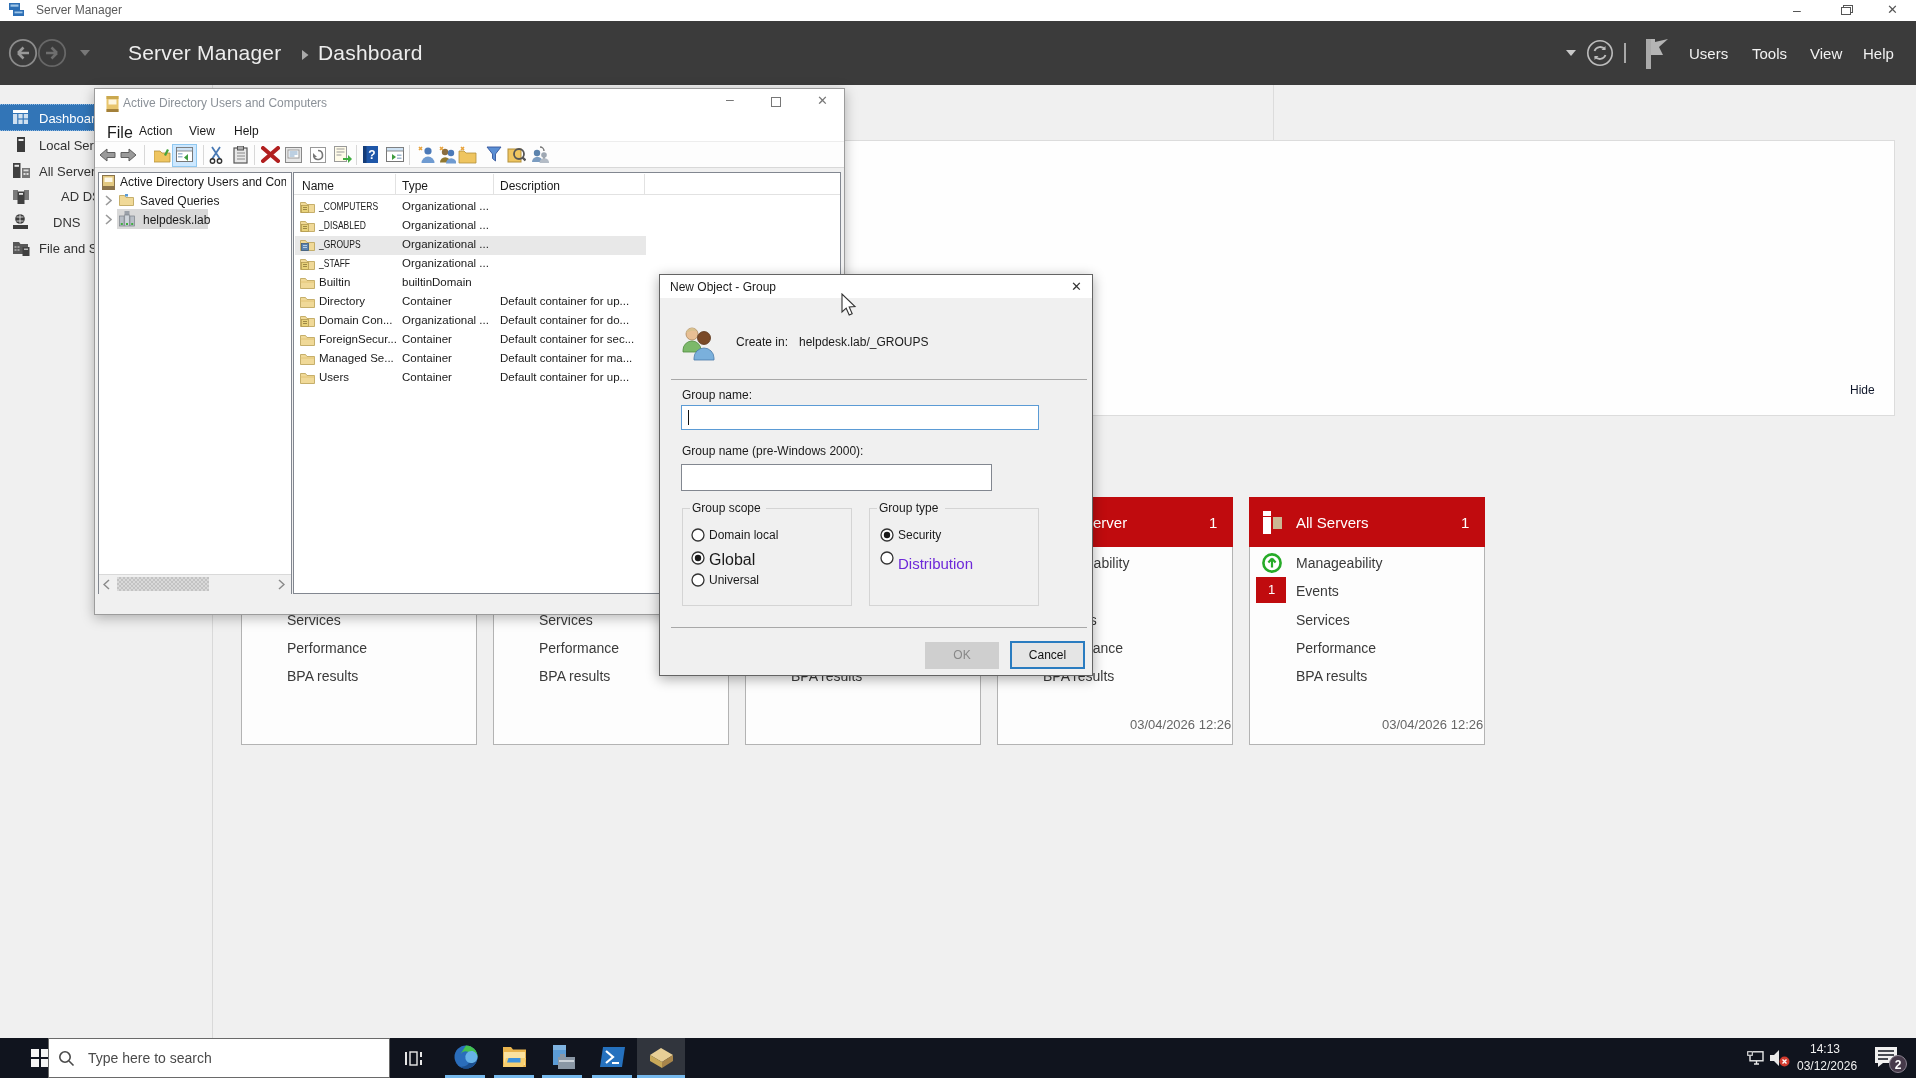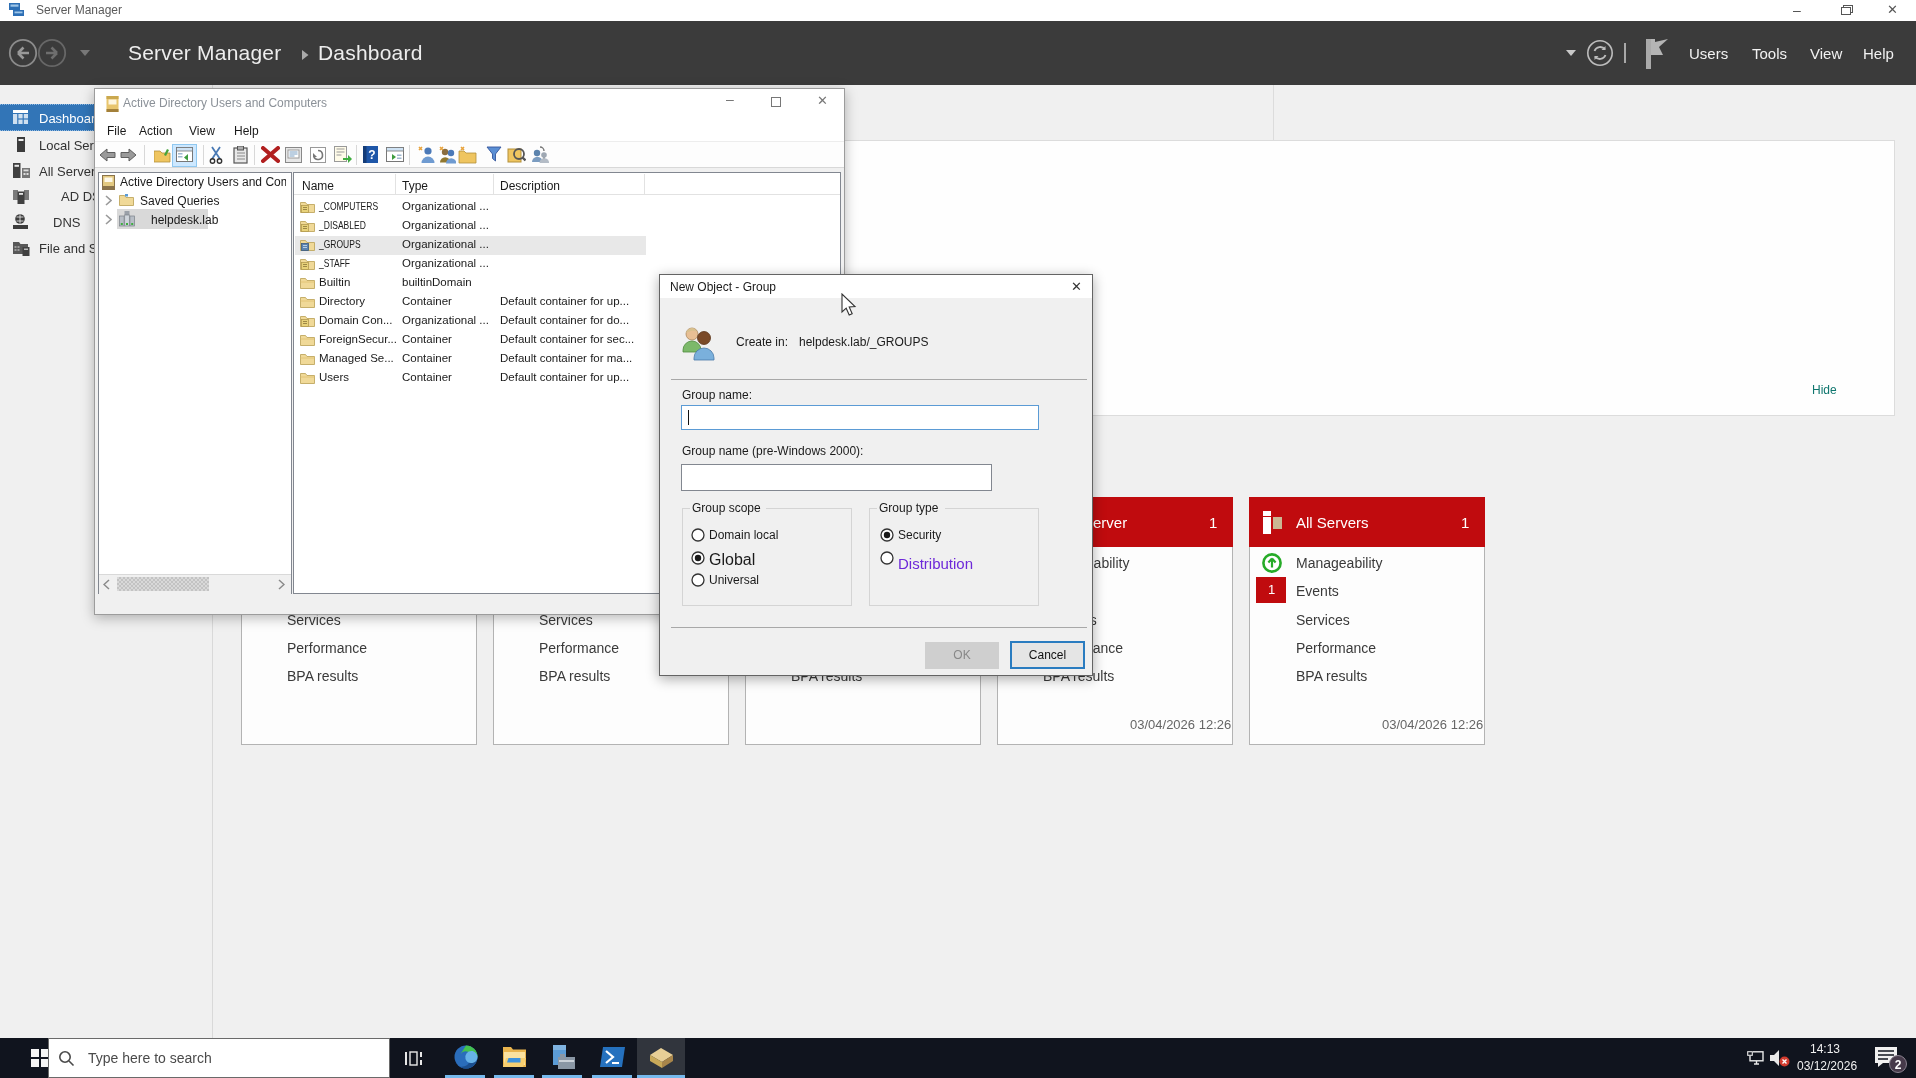--- a/index.html
+++ b/index.html
@@ -108,21 +108,21 @@
   <rect x="1.5" y="6" width="2" height="2" fill="#9a9a9a"></rect>
     <rect x="4.5" y="6" width="2" height="2" fill="#9a9a9a"></rect>
   <rect x="1.5" y="9" width="2" height="2" fill="#9a9a9a"></rect>
     <rect x="4.5" y="9" width="2" height="2" fill="#9a9a9a"></rect>
   <rect x="9.5" y="7" width="7" height="9" fill="#404040"></rect>
     <rect x="11" y="8.5" width="4" height="1.5" fill="#bbb"></rect>
 </svg>
 <span class="abs" style="left:39px;top:241px;font-size:13px;color:#333;">File and S</span>
 
 <div class="abs" style="left:228px;top:140px;width:1667px;height:276px;background:#fefefe;border:1px solid #dcdcdc;"></div>
-<span class="abs" style="left:1812px;top:383px;font-size:12px;color:#0f766e;">Hide</span>
+<span class="abs" style="left:1850px;top:383px;font-size:12px;color:#0f172a;">Hide</span>
 <div class="abs" style="left:1273px;top:85px;width:1px;height:55px;background:#dcdcdc;"></div>
 
 <div class="abs" style="left:241px;top:497px;width:236px;height:248px;background:#fdfdfd;border:1px solid #b3b3b3;"></div>
 <span class="abs" style="left:287px;top:612px;font-size:14px;color:#3a3a3a;">Services</span>
 <span class="abs" style="left:287px;top:640px;font-size:14px;color:#3a3a3a;">Performance</span>
 <span class="abs" style="left:287px;top:668px;font-size:14px;color:#3a3a3a;">BPA results</span>
 
 <div class="abs" style="left:493px;top:497px;width:236px;height:248px;background:#fdfdfd;border:1px solid #b3b3b3;"></div>
 <span class="abs" style="left:539px;top:612px;font-size:14px;color:#3a3a3a;">Services</span>
 <span class="abs" style="left:539px;top:640px;font-size:14px;color:#3a3a3a;">Performance</span>
@@ -173,21 +173,21 @@
     <rect x="0.5" y="0" width="12" height="16" fill="#e8c56d"></rect>
     <rect x="0.5" y="0" width="12" height="3" fill="#caa84f"></rect>
     <rect x="0.5" y="13" width="12" height="3" fill="#a3803a"></rect>
     <rect x="2.5" y="3.5" width="8" height="5" fill="#fdf6e0"></rect>
   </svg>
   <span class="abs" style="left:28px;top:7px;font-size:12px;color:#8b9198;">Active Directory Users and Computers</span>
   <span class="abs" style="left:631px;top:2px;font-size:14px;color:#777;">–</span>
   <div class="abs" style="left:676px;top:8px;width:10px;height:10px;border:1px solid #777;"></div>
   <span class="abs" style="left:722px;top:4px;font-size:13px;color:#777;">✕</span>
 
-  <span class="abs" style="left:12px;top:35px;font-size:12px;color:#1a1a1a;">File</span>
+  <span class="abs" style="left:12px;top:35px;font-size:16px;color:#1a1a1a;">File</span>
   <span class="abs" style="left:44px;top:35px;font-size:12px;color:#1a1a1a;">Action</span>
   <span class="abs" style="left:94px;top:35px;font-size:12px;color:#1a1a1a;">View</span>
   <span class="abs" style="left:139px;top:35px;font-size:12px;color:#1a1a1a;">Help</span>
   <div class="abs" style="left:0;top:52px;width:749px;height:1px;background:#ededed;"></div>
 
   <div class="abs" style="left:0;top:53px;width:749px;height:26px;background:#fdfdfd;border-bottom:1px solid #d8d8d8;"></div>
 
   <svg class="abs" style="left:4px;top:58px" width="40" height="16">
     <path d="M8 2 L1 8 L8 14 V10.5 H16 V5.5 H8 Z" fill="#9a9a9a" stroke="#5f5f5f" stroke-width="1"></path>
     <path d="M30 2 L37 8 L30 14 V10.5 H22 V5.5 H30 Z" fill="#9a9a9a" stroke="#5f5f5f" stroke-width="1"></path>
@@ -305,21 +305,21 @@
     </svg>
   <svg class="abs" style="left:24px;top:122px" width="16" height="16">
     <rect x="5.5" y="0" width="5" height="4" fill="#9aa0a8"></rect>
     <rect x="0.5" y="5" width="4.6" height="10" fill="#b8bec6" stroke="#7a8088" stroke-width="0.7"></rect>
     <rect x="5.7" y="4" width="4.6" height="11" fill="#cfd5dc" stroke="#7a8088" stroke-width="0.7"></rect>
     <rect x="10.9" y="5" width="4.6" height="10" fill="#b8bec6" stroke="#7a8088" stroke-width="0.7"></rect>
     <rect x="1.8" y="12" width="2" height="2" fill="#3fae3f"></rect>
     <rect x="7" y="12" width="2" height="2" fill="#3fae3f"></rect>
     <rect x="12.2" y="12" width="2" height="2" fill="#3fae3f"></rect>
   </svg>
-  <span class="abs" style="left:56px;top:124px;font-size:12px;color:#1a1a1a;">helpdesk.lab</span>
+  <span class="abs" style="left:48px;top:124px;font-size:12px;color:#1a1a1a;">helpdesk.lab</span>
 
   <span class="abs" style="left:207px;top:90px;font-size:12px;color:#1a1a1a;">Name</span>
   <span class="abs" style="left:307px;top:90px;font-size:12px;color:#1a1a1a;">Type</span>
   <span class="abs" style="left:405px;top:90px;font-size:12px;color:#1a1a1a;">Description</span>
   <div class="abs" style="left:300px;top:85px;width:1px;height:20px;background:#e2e2e2;"></div>
   <div class="abs" style="left:398px;top:85px;width:1px;height:20px;background:#e2e2e2;"></div>
   <div class="abs" style="left:549px;top:85px;width:1px;height:20px;background:#e2e2e2;"></div>
   <div class="abs" style="left:199px;top:105px;width:546px;height:1px;background:#e2e2e2;"></div>
 
   <svg class="abs" style="left:205px;top:111px" width="15" height="13">

